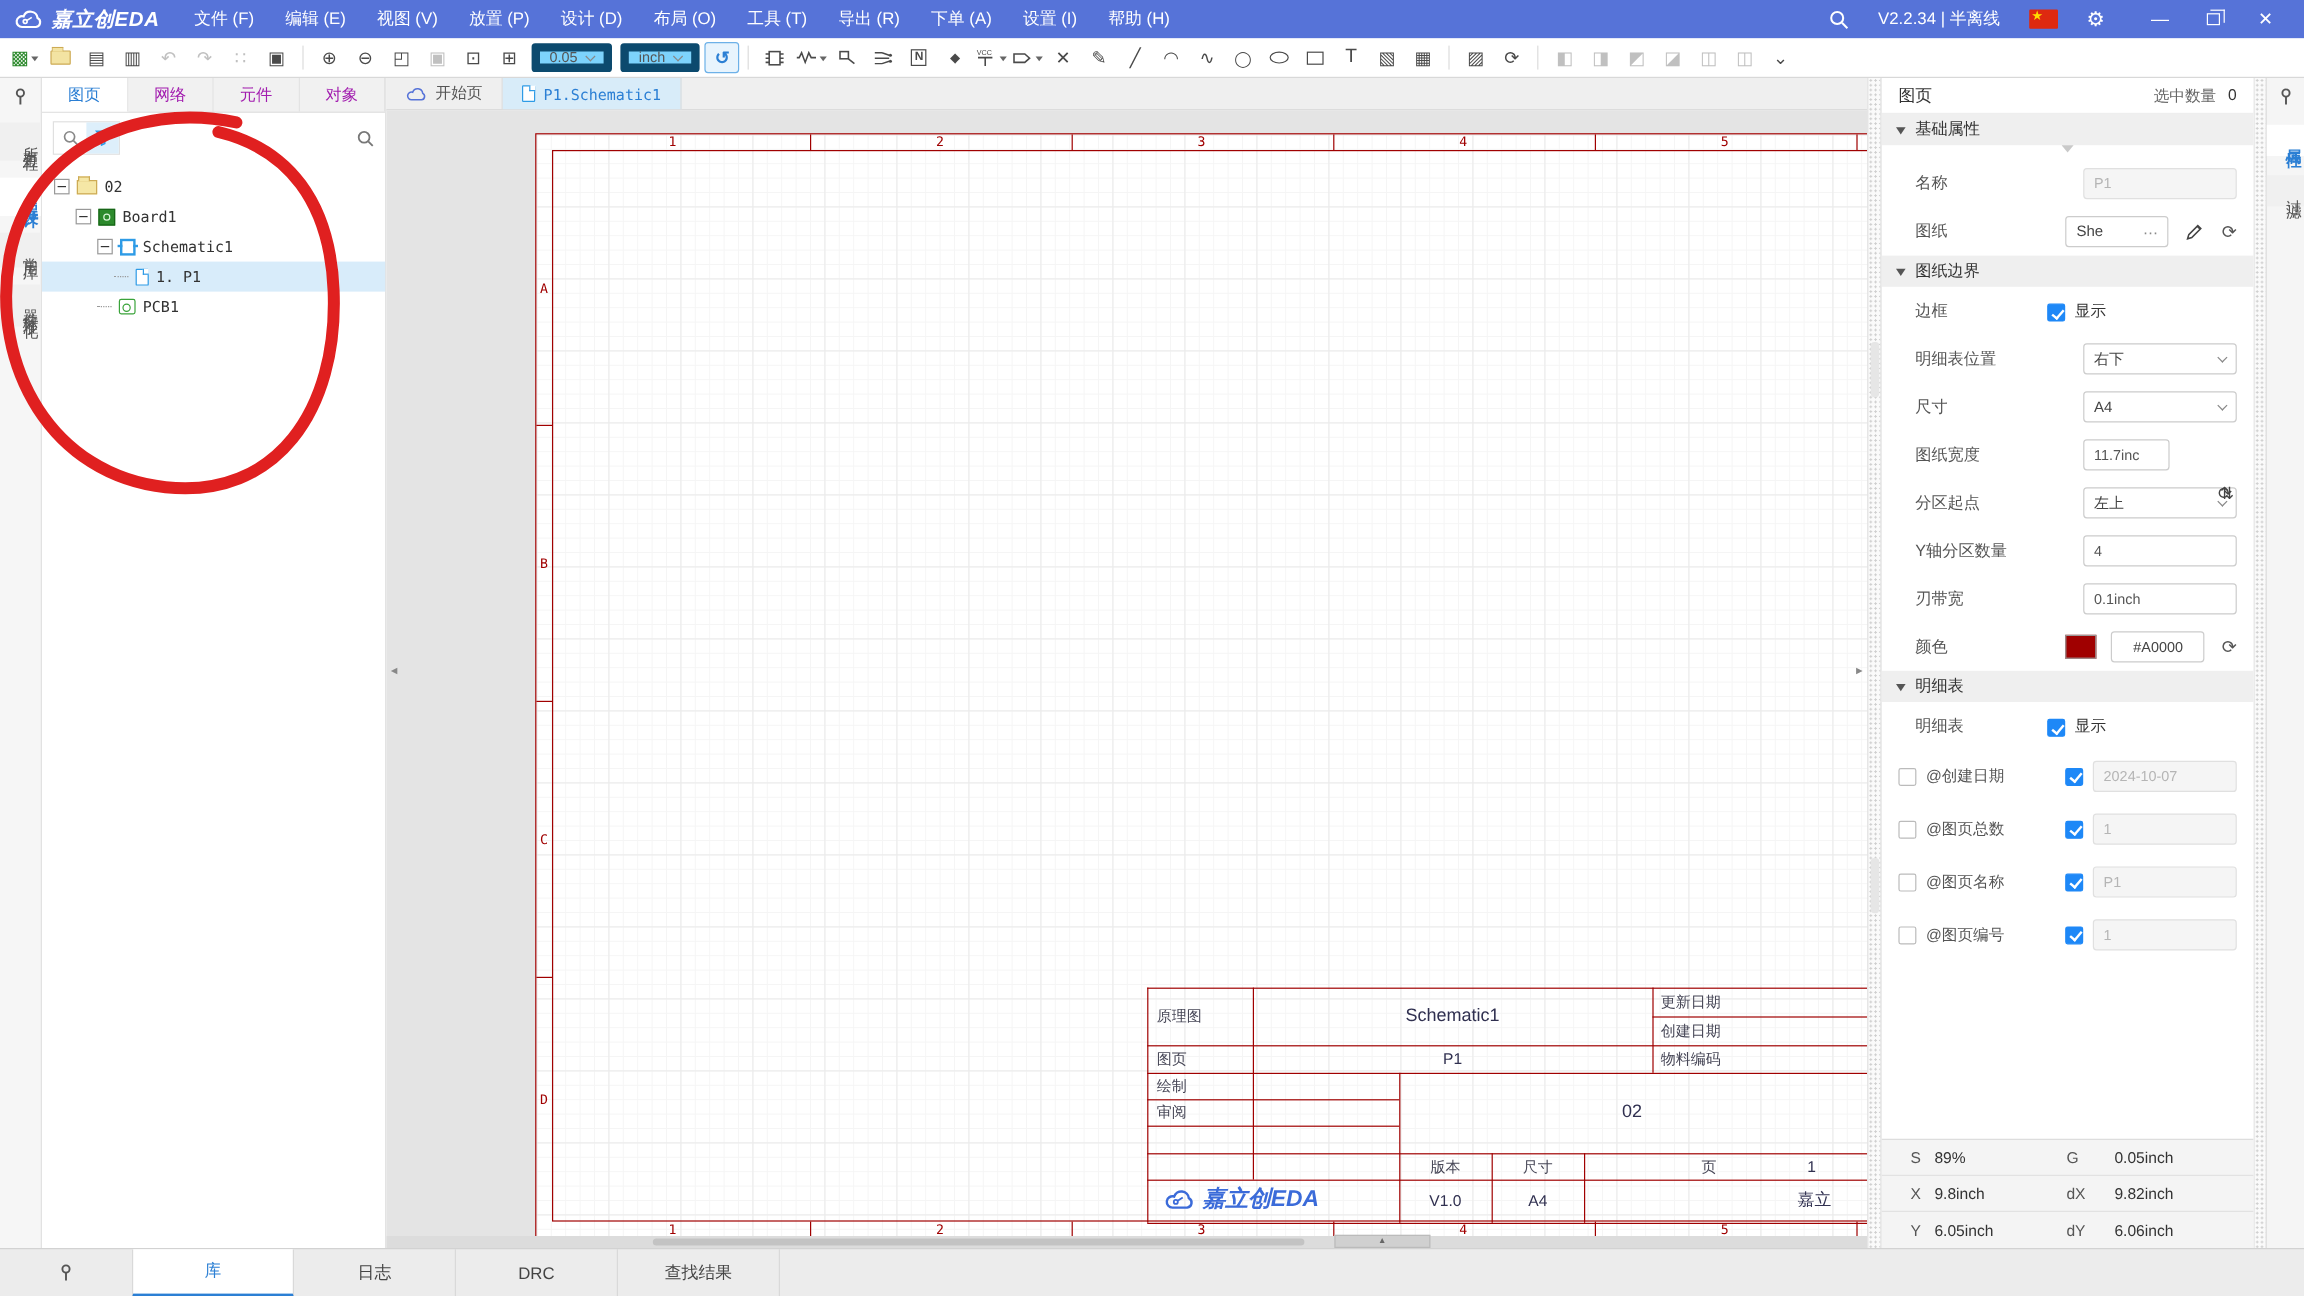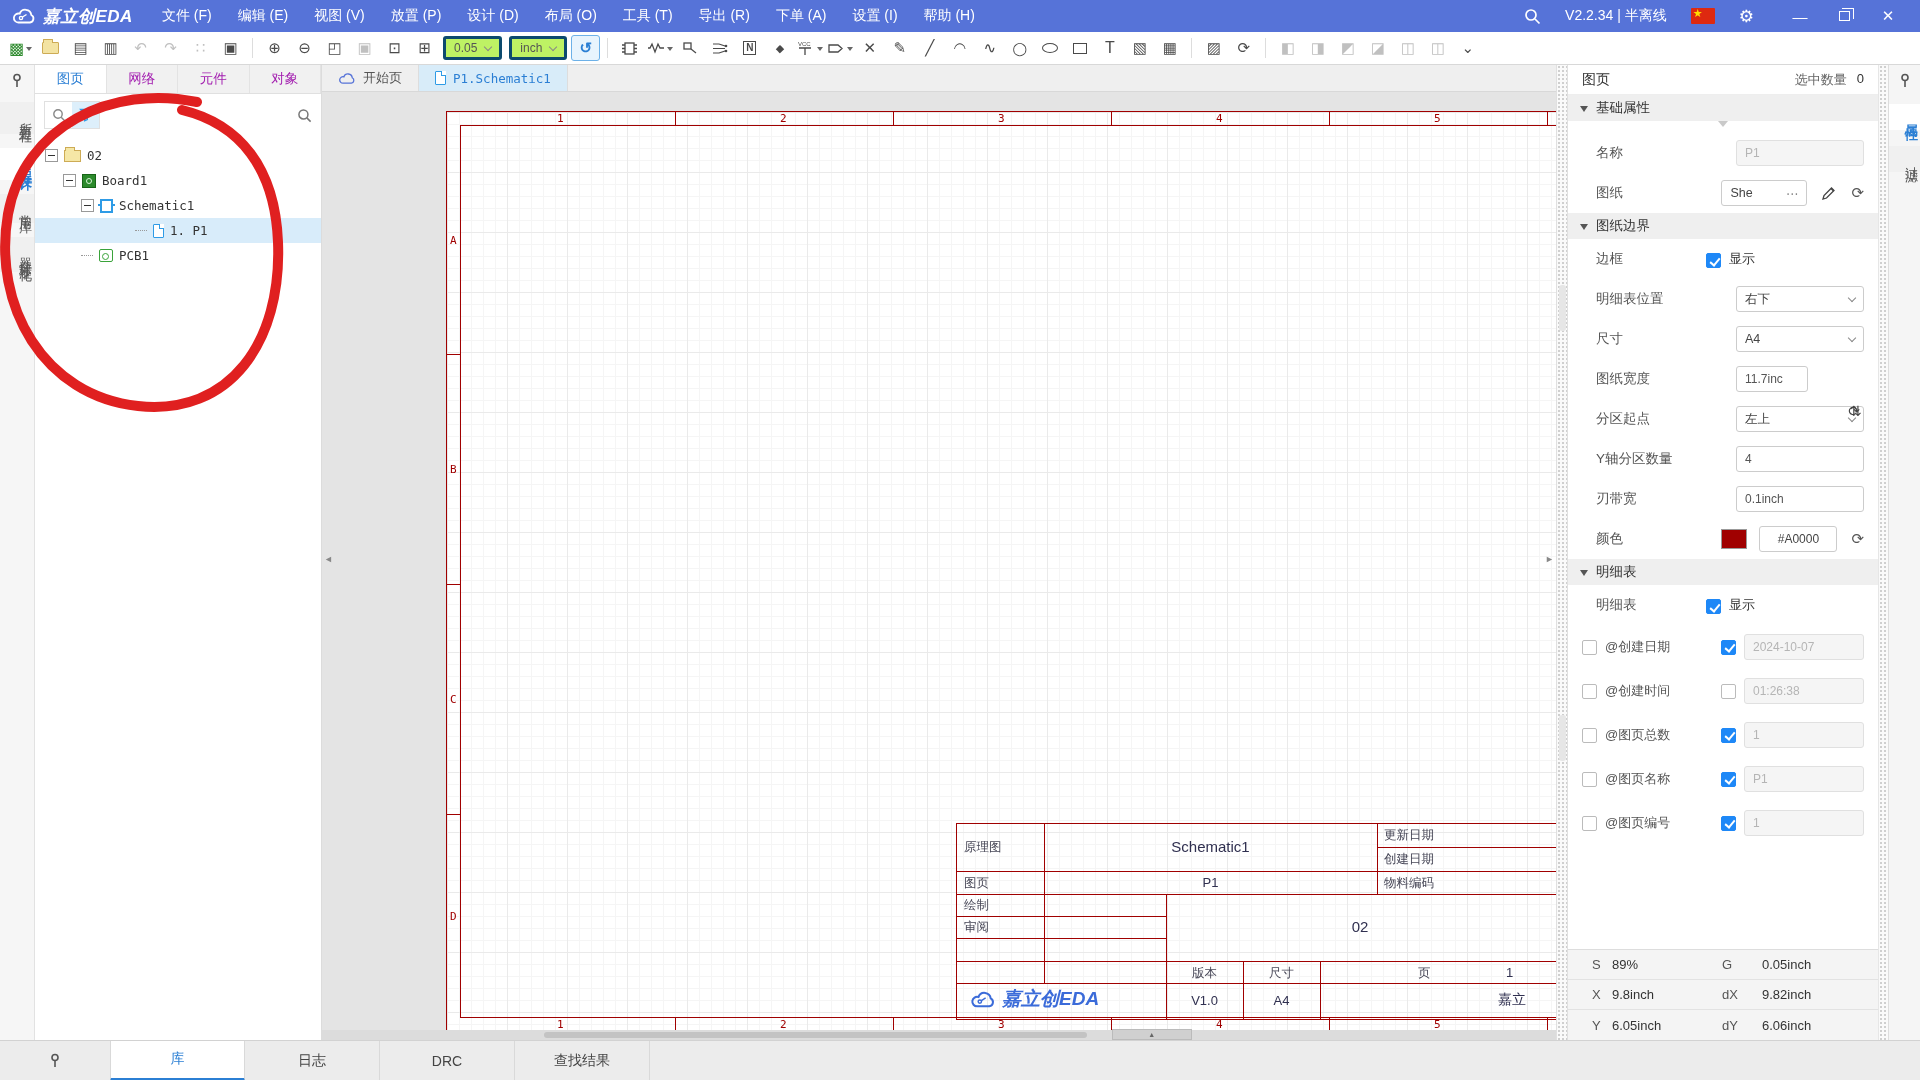--- a/index.html
+++ b/index.html
@@ -21,21 +21,21 @@
   .maxglyph::before{content:"";position:absolute;left:2px;top:-4px;width:11px;height:10px;border:1.5px solid #fff;border-bottom:none;border-left:none}
 
   
   .toolbar{height:33px;background:#fff;border-bottom:1px solid #d8d8d8;display:flex;align-items:center;padding:0 6px;gap:1px}
   .tbtn{min-width:29px;height:26px;display:flex;align-items:center;justify-content:center;border-radius:3px;font-size:15px;color:#4a4a4a;position:relative}
   .tbtn.dis{color:#c0c0c0}
   .tbtn.green{color:#2e8b2e;font-size:16px}
   .tbtn.active{border:1px solid #6db1e8;background:#e8f4fd;color:#2b7fd4;font-weight:bold}
   .tsep{width:1px;height:20px;background:#ddd;margin:0 6px}
   .caret{width:0;height:0;border:3.5px solid transparent;border-top:4.5px solid #666;margin-left:2px;margin-top:4px}
-  .tselect{display:flex;align-items:center;gap:8px;border:3px solid #0c4a6e;border-radius:3px;height:24px;padding:0 8px;font-size:12px;color:#555;background:#bef264;margin:0 3px}
+  .tselect{display:flex;align-items:center;gap:8px;border:7px solid #0c4a6e;border-radius:3px;height:24px;padding:0 8px;font-size:12px;color:#555;background:#7dd3fc;margin:0 3px}
   .chev{width:6px;height:6px;border-right:1.5px solid #888;border-bottom:1.5px solid #888;transform:rotate(45deg);margin-top:-3px}
   .fold{width:17px;height:12px;background:#f3e3a2;border:1px solid #cdab55;border-radius:1px;position:relative}
   .fold::before{content:"";position:absolute;left:0;top:-4px;width:8px;height:3px;background:#f3e3a2;border:1px solid #cdab55;border-bottom:none;border-radius:1px 1px 0 0}
   .nbox{border:1.5px solid #4a4a4a;font-size:10px;padding:0 2px;font-weight:bold;line-height:12px}
 
   
   .main{display:flex;height:975px}
 
   .lstrip{width:35px;background:#f6f6f6;border-right:1px solid #e2e2e2;display:flex;flex-direction:column;align-items:center;padding-top:8px;gap:14px}
   .vtab{writing-mode:vertical-rl;text-orientation:upright;font-size:13px;color:#555;letter-spacing:3px;padding:10px 0;width:100%;text-align:center;background:#f0f0f0}
@@ -416,21 +416,21 @@
       <div class="trow" style="padding-left:28px">
         <span class="exp"></span>
         <span class="ico-board"></span>
         <span>Board1</span>
       </div>
       <div class="trow" style="padding-left:46px">
         <span class="exp"></span>
         <span class="ico-sch"></span>
         <span>Schematic1</span>
       </div>
-      <div class="trow sel" style="padding-left:100px">
+      <div class="trow sel" style="padding-left:60px">
         <span class="stem"></span>
         <span class="ico-page"></span>
         <span>1. P1</span>
       </div>
       <div class="trow" style="padding-left:46px">
         <span class="stem"></span>
         <span class="ico-pcb"></span>
         <span>PCB1</span>
       </div>
     </div>
@@ -653,26 +653,20 @@
       </div>
 
       <div class="attr-row">
         <span class="cb"></span>
         <span class="attr-label">@创建日期</span>
         <span class="cb on"></span>
         <input class="pinput dis" disabled="" style="width: 120px;" value="2024-10-07">
       </div>
       <div class="attr-row">
         <span class="cb"></span>
-        <span class="attr-label">@创建时间</span>
-        <span class="cb"></span>
-        <input class="pinput dis" disabled="" style="width: 120px;" value="01:26:38">
-      </div>
-      <div class="attr-row">
-        <span class="cb"></span>
         <span class="attr-label">@图页总数</span>
         <span class="cb on"></span>
         <input class="pinput dis" disabled="" style="width: 120px;" value="1">
       </div>
       <div class="attr-row">
         <span class="cb"></span>
         <span class="attr-label">@图页名称</span>
         <span class="cb on"></span>
         <input class="pinput dis" disabled="" style="width: 120px;" value="P1">
       </div>

